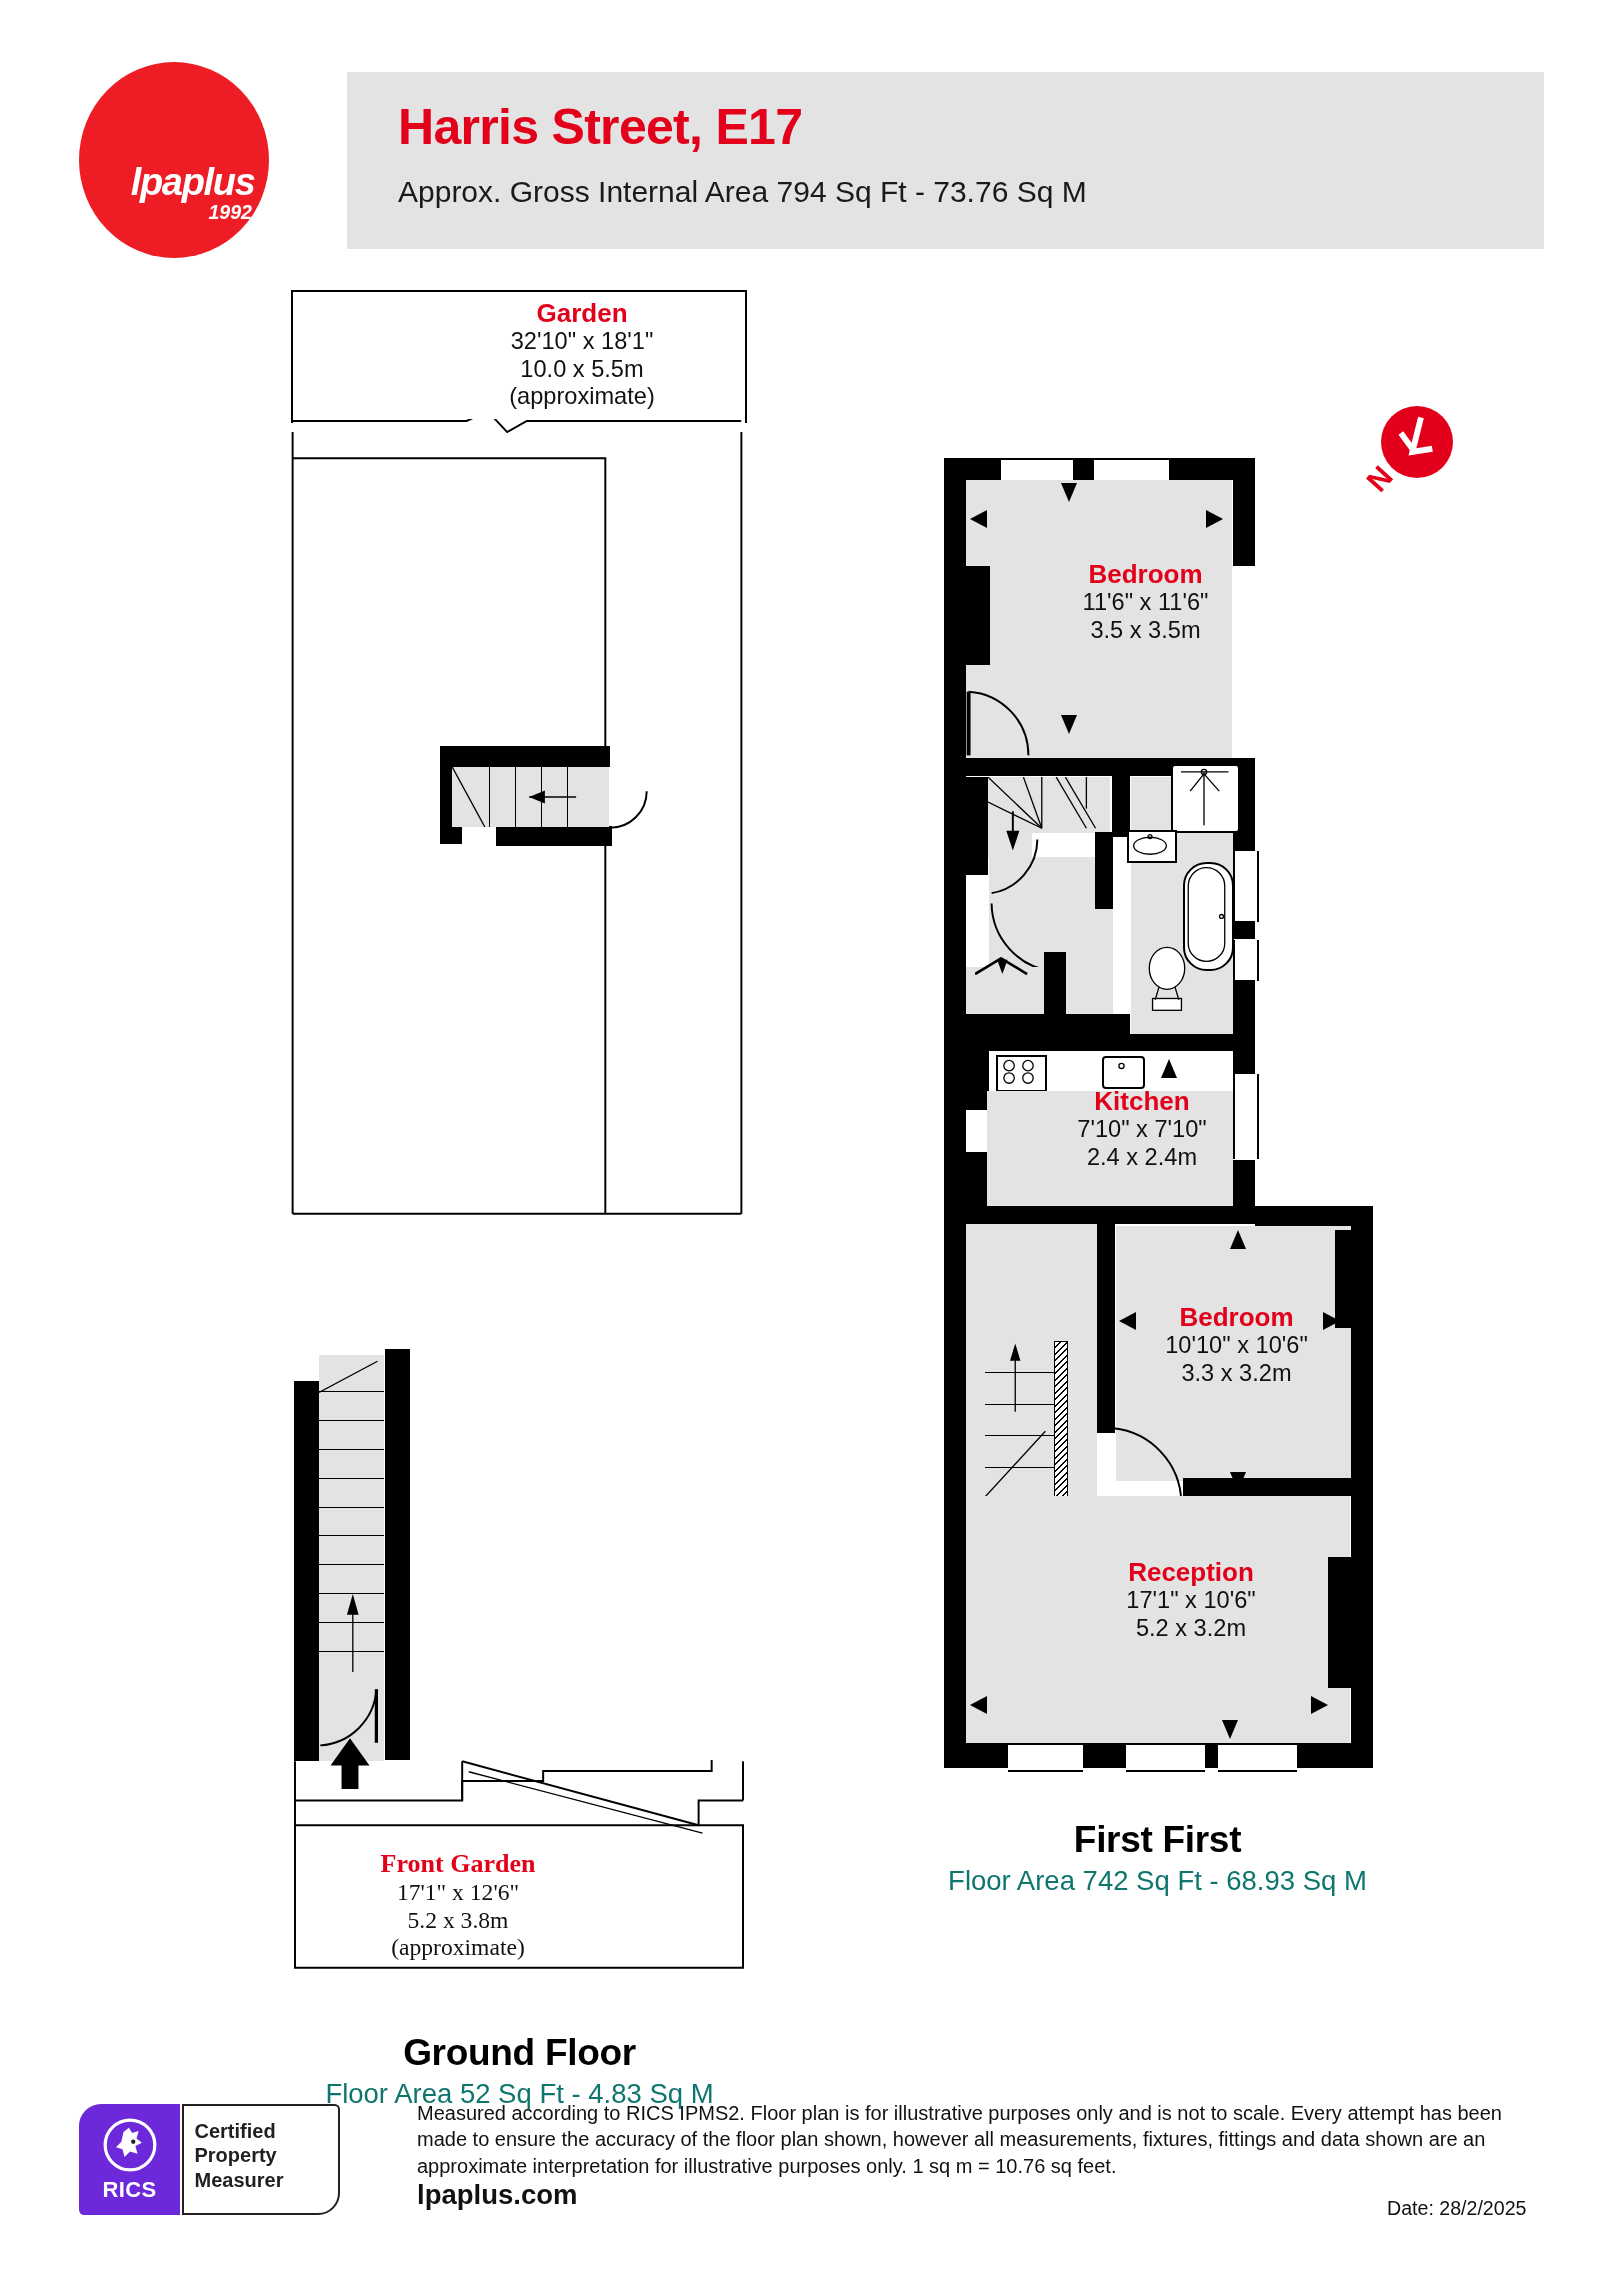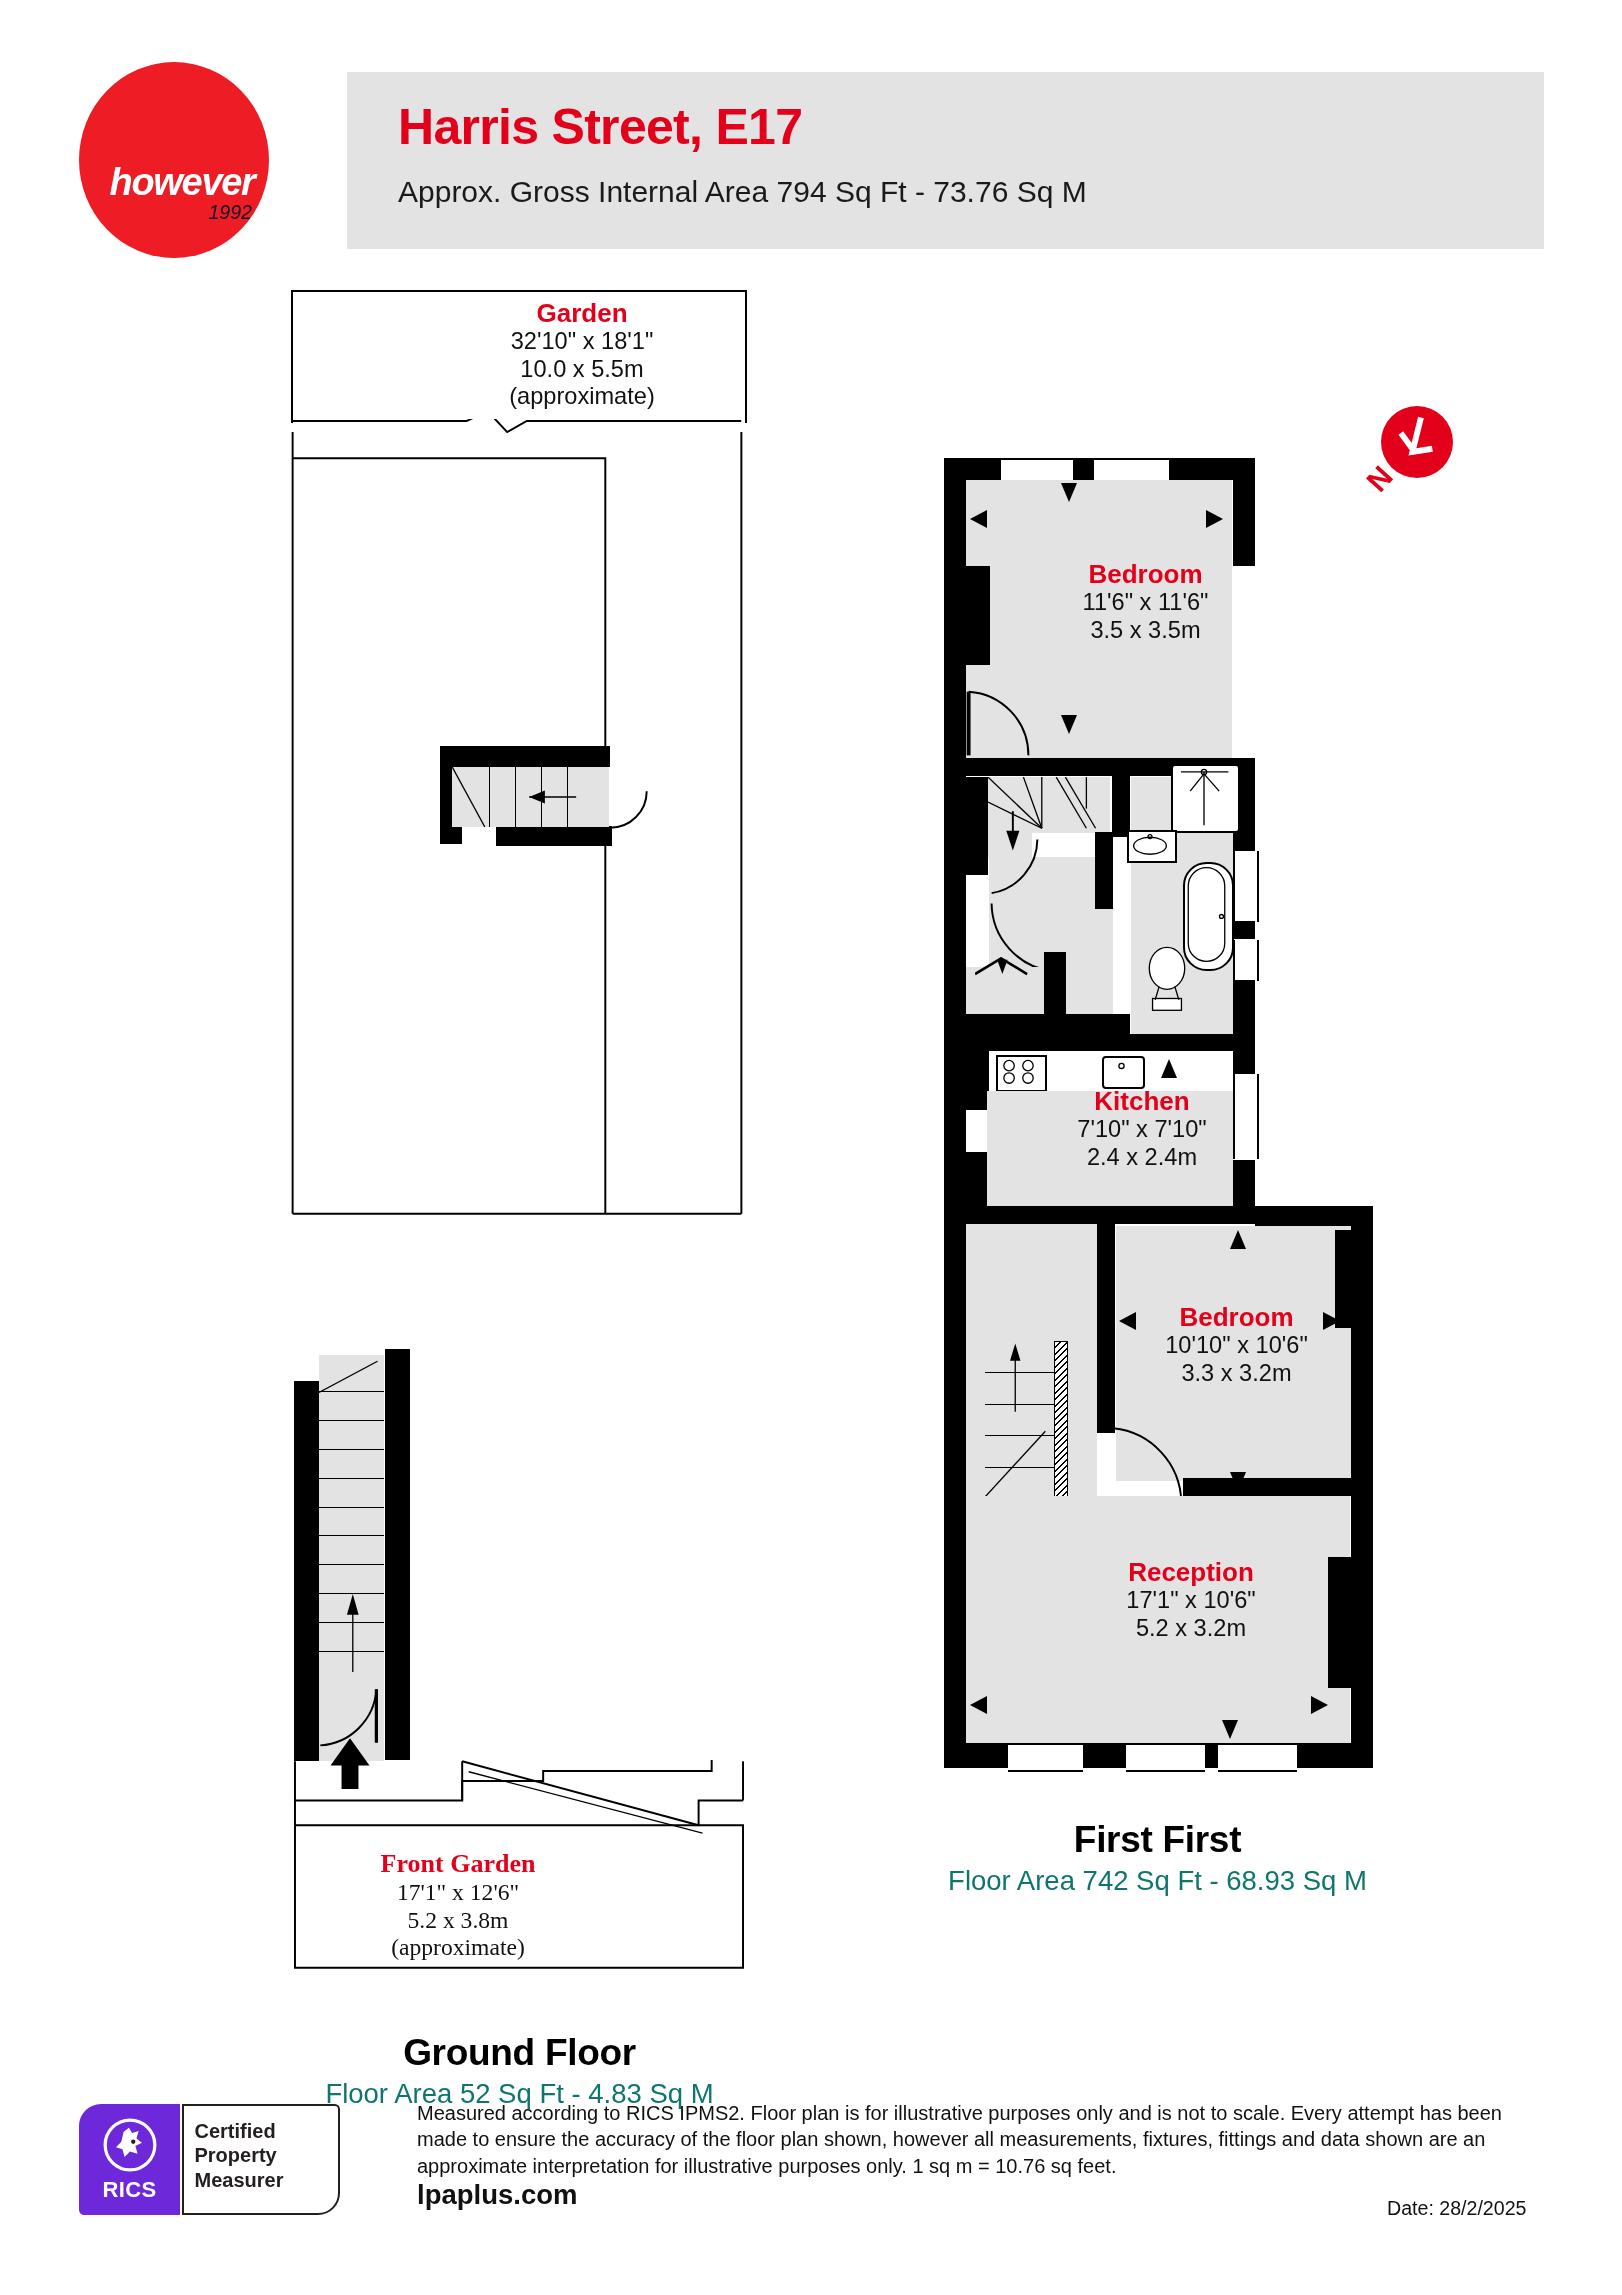--- a/index.html
+++ b/index.html
@@ -7,21 +7,21 @@
        font-family:"Liberation Sans",sans-serif;color:#000;}
   .abs{position:absolute;}
 
   
   #header-band{left:347px;top:72px;width:1197px;height:177px;background:#e3e3e3;}
   #logo-circle{left:79px;top:62px;width:190px;height:196px;border-radius:50%;
                background:#ee1c25;}
   #logo-word{position:absolute;left:0;right:14.4px;top:99px;text-align:right;
              color:#fff;font-size:38px;font-weight:700;font-style:italic;letter-spacing:-1.3px;}
   #logo-year{position:absolute;left:0;right:17px;top:139px;text-align:right;
-             color:#0f172a;font-size:19.6px;font-weight:400;font-style:italic;}
+             color:#ffffff;font-size:19.6px;font-weight:700;font-style:italic;}
   #title{left:398px;top:98px;font-size:50px;font-weight:700;color:#e2001a;letter-spacing:-0.7px;}
   #subtitle{left:398px;top:175px;font-size:30px;font-weight:400;color:#1a1a1a;}
 
   
   #north{left:1381px;top:406px;width:79px;height:79px;}
   #north-circle{position:absolute;left:0;top:0;width:72px;height:72px;border-radius:50%;
                 background:#e2001a;}
   #north-label{position:absolute;left:-11.8px;top:56px;color:#e2001a;font-size:30px;
                font-weight:700;transform:rotate(-48deg);}
 
@@ -71,21 +71,21 @@
   #disclaimer{left:417px;top:2100px;width:1139px;font-size:20px;line-height:1.32;color:#111;}
   #site{left:417px;top:2179px;font-size:27.5px;font-weight:700;color:#111;}
   #datetxt{left:1387px;top:2197px;font-size:19.6px;color:#111;}
 </style>
 </head>
 <body>
 
 <div class="abs" id="header-band"></div>
 
 <div class="abs" id="logo-circle">
-  <div id="logo-word">however</div>
+  <div id="logo-word">lpaplus</div>
   <div id="logo-year">1992</div>
 </div>
 
 <div class="abs" id="title">Harris Street, E17</div>
 <div class="abs" id="subtitle">Approx. Gross Internal Area 794 Sq Ft - 73.76 Sq M</div>
 
 <div class="abs" id="north">
   <div id="north-circle"></div>
   <svg width="72" height="72" style="position:absolute;left:0;top:0;" viewBox="0 0 110 110">
     <polyline points="60,22 48,70 74,66" fill="none" stroke="#fff" stroke-width="9" stroke-linecap="square" stroke-linejoin="miter"></polyline>

